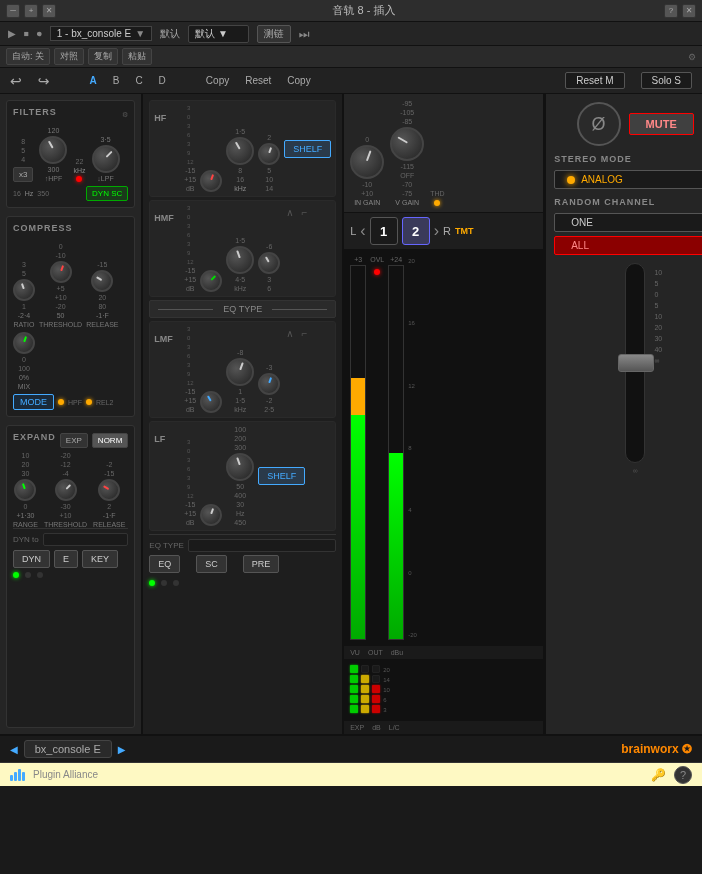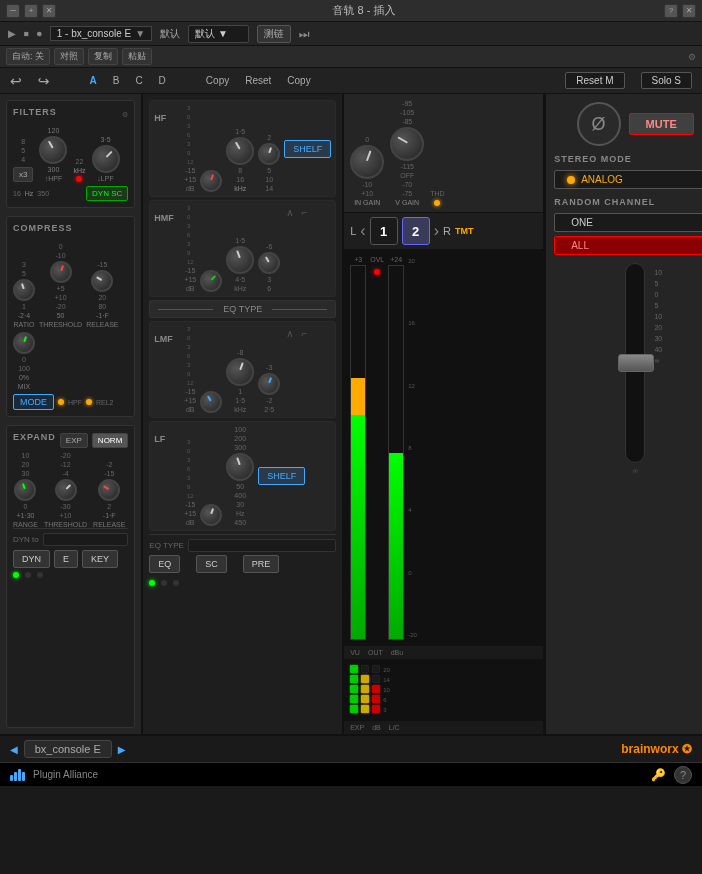--- a/index.html
+++ b/index.html
@@ -358,21 +358,21 @@
       background: #2a2a2a; border: 1px solid #444;
       padding: 2px 10px; border-radius: 3px;
     }
     .brand {
       font-size: 12px; color: #ccc; font-weight: bold;
     }
     .brand span { color: #f80; }
 
     
     .status-bar {
-      background: #000000;
+      background: #fef9c3;
       height: 24px;
       display: flex;
       align-items: center;
       padding: 0 10px;
       gap: 8px;
       border-top: 1px solid #333;
     }
     .pa-logo { font-size: 10px; color: #888; }
     .pa-icon {
       display: inline-flex; gap: 1px; align-items: flex-end;

